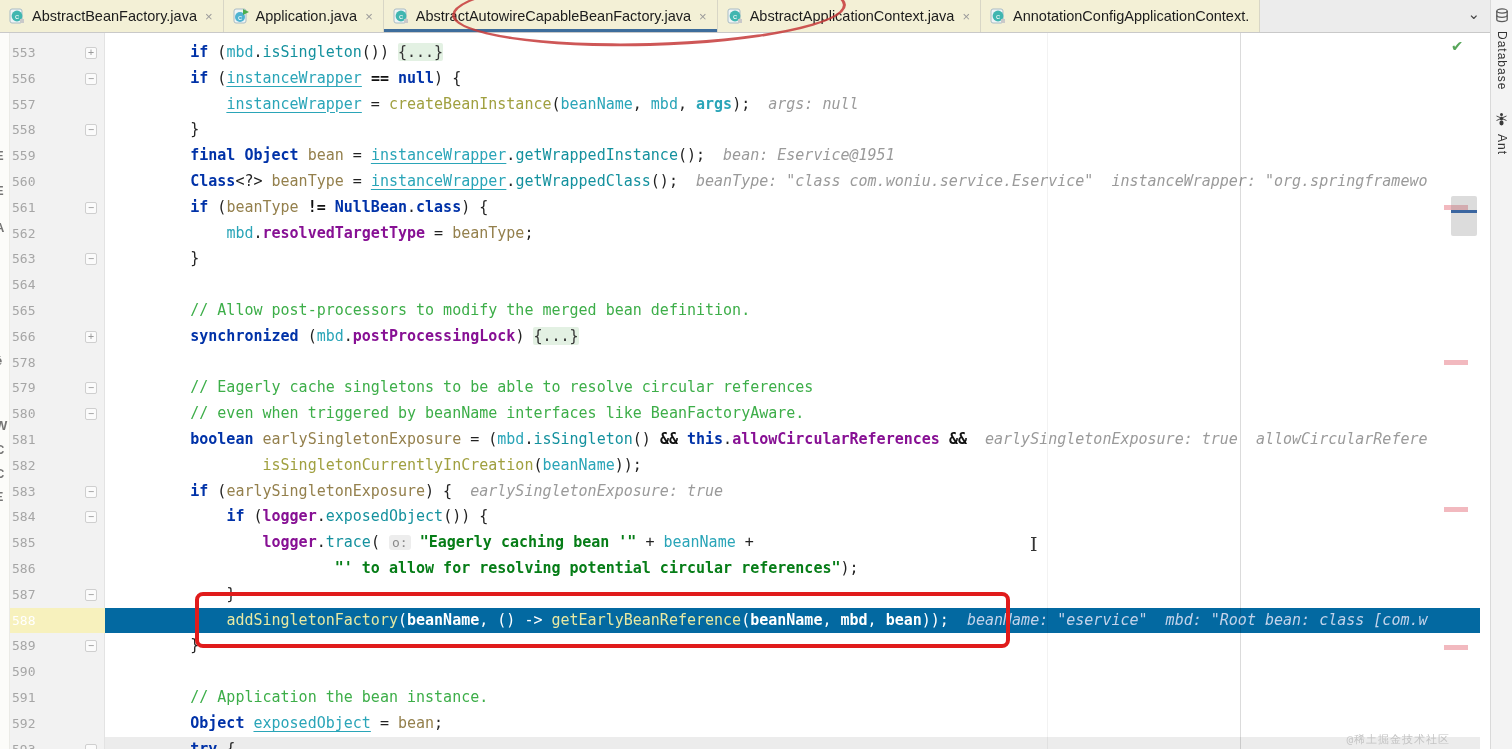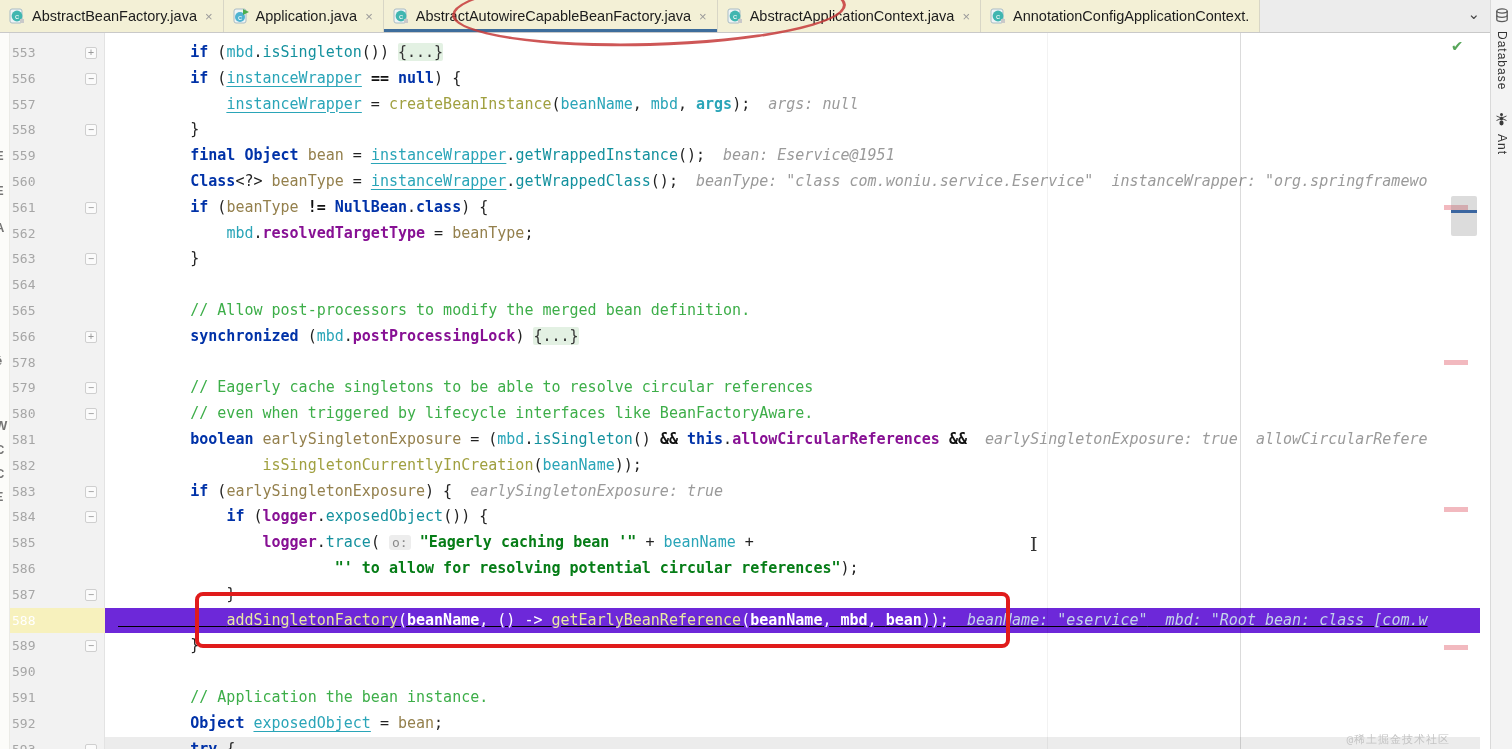--- a/index.html
+++ b/index.html
@@ -52,21 +52,21 @@
          font-size:15px; }
   .gcell { width:105px; flex:none; position:relative; }
   .gcell.ghl { background:#f7f1bd; }
   .ln { position:absolute; left:12px; font-size:13px; color:#a6a6a6; }
   .fold {
     position:absolute; left:85px; top:7px; width:12px; height:12px;
     border:1px solid #cfcfcf; background:#fbfbfb; border-radius:2px;
     font-size:10px; line-height:9px; text-align:center; color:#9a9a9a;
   }
   .ccell { flex:1; padding-left:13px; overflow:hidden; }
-  .row.sel .ccell { background:#6d28d9;text-decoration:underline; }
+  .row.sel .ccell { background:#0369a1; }
   .row.cur .ccell { background:#ececec; }
   .t-kw  { color:#0032a8; font-weight:bold; }
   .t-cls { color:#0032a8; font-weight:bold; }
   .t-op  { color:#111; font-weight:bold; }
   .t-pl  { color:#222; }
   .t-cm  { color:#3dae49; }
   .t-str { color:#067d17; font-weight:bold; }
   .t-fld { color:#871094; font-weight:bold; }
   .t-mtd { color:#14919e; }
   .t-mol { color:#a0a040; }
@@ -213,21 +213,21 @@
         <div class="row"><div class="gcell"><span class="ln">559</span></div><div class="ccell"><span class="t-pl">        </span><span class="t-kw">final</span><span class="t-pl"> </span><span class="t-cls">Object</span><span class="t-pl"> </span><span class="t-var">bean</span><span class="t-pl"> = </span><span class="t-und">instanceWrapper</span><span class="t-pl">.</span><span class="t-mtd">getWrappedInstance</span><span class="t-pl">();</span><span class="t-hint">  bean: Eservice@1951</span></div></div>
         <div class="row"><div class="gcell"><span class="ln">560</span></div><div class="ccell"><span class="t-pl">        </span><span class="t-cls">Class</span><span class="t-pl">&lt;?&gt; </span><span class="t-var">beanType</span><span class="t-pl"> = </span><span class="t-und">instanceWrapper</span><span class="t-pl">.</span><span class="t-mtd">getWrappedClass</span><span class="t-pl">();</span><span class="t-hint">  beanType: "class com.woniu.service.Eservice"</span><span class="t-hint">  instanceWrapper: "org.springframewo</span></div></div>
         <div class="row"><div class="gcell"><span class="ln">561</span><span class="fold">−</span></div><div class="ccell"><span class="t-pl">        </span><span class="t-kw">if</span><span class="t-pl"> (</span><span class="t-var">beanType</span><span class="t-pl"> </span><span class="t-op">!=</span><span class="t-pl"> </span><span class="t-cls">NullBean</span><span class="t-pl">.</span><span class="t-kw">class</span><span class="t-pl">) {</span></div></div>
         <div class="row"><div class="gcell"><span class="ln">562</span></div><div class="ccell"><span class="t-pl">            </span><span class="t-prm">mbd</span><span class="t-pl">.</span><span class="t-fld">resolvedTargetType</span><span class="t-pl"> = </span><span class="t-var">beanType</span><span class="t-pl">;</span></div></div>
         <div class="row"><div class="gcell"><span class="ln">563</span><span class="fold">−</span></div><div class="ccell"><span class="t-pl">        </span><span class="t-pl">}</span></div></div>
         <div class="row"><div class="gcell"><span class="ln">564</span></div><div class="ccell"></div></div>
         <div class="row"><div class="gcell"><span class="ln">565</span></div><div class="ccell"><span class="t-pl">        </span><span class="t-cm">// Allow post-processors to modify the merged bean definition.</span></div></div>
         <div class="row"><div class="gcell"><span class="ln">566</span><span class="fold">+</span></div><div class="ccell"><span class="t-pl">        </span><span class="t-kw">synchronized</span><span class="t-pl"> (</span><span class="t-prm">mbd</span><span class="t-pl">.</span><span class="t-fld">postProcessingLock</span><span class="t-pl">) </span><span class="t-fold">{...}</span></div></div>
         <div class="row"><div class="gcell"><span class="ln">578</span></div><div class="ccell"></div></div>
         <div class="row"><div class="gcell"><span class="ln">579</span><span class="fold">−</span></div><div class="ccell"><span class="t-pl">        </span><span class="t-cm">// Eagerly cache singletons to be able to resolve circular references</span></div></div>
-        <div class="row"><div class="gcell"><span class="ln">580</span><span class="fold">−</span></div><div class="ccell"><span class="t-pl">        </span><span class="t-cm">// even when triggered by lifecycle interfaces like BeanFactoryAware.</span></div></div>
+        <div class="row"><div class="gcell"><span class="ln">580</span><span class="fold">−</span></div><div class="ccell"><span class="t-pl">        </span><span class="t-cm">// even when triggered by beanName interfaces like BeanFactoryAware.</span></div></div>
         <div class="row"><div class="gcell"><span class="ln">581</span></div><div class="ccell"><span class="t-pl">        </span><span class="t-kw">boolean</span><span class="t-pl"> </span><span class="t-var">earlySingletonExposure</span><span class="t-pl"> = (</span><span class="t-prm">mbd</span><span class="t-pl">.</span><span class="t-mtd">isSingleton</span><span class="t-pl">() </span><span class="t-op">&amp;&amp;</span><span class="t-pl"> </span><span class="t-kw">this</span><span class="t-pl">.</span><span class="t-fld">allowCircularReferences</span><span class="t-pl"> </span><span class="t-op">&amp;&amp;</span><span class="t-hint">  earlySingletonExposure: true</span><span class="t-hint">  allowCircularRefere</span></div></div>
         <div class="row"><div class="gcell"><span class="ln">582</span></div><div class="ccell"><span class="t-pl">                </span><span class="t-mol">isSingletonCurrentlyInCreation</span><span class="t-pl">(</span><span class="t-prm">beanName</span><span class="t-pl">));</span></div></div>
         <div class="row"><div class="gcell"><span class="ln">583</span><span class="fold">−</span></div><div class="ccell"><span class="t-pl">        </span><span class="t-kw">if</span><span class="t-pl"> (</span><span class="t-var">earlySingletonExposure</span><span class="t-pl">) {</span><span class="t-hint">  earlySingletonExposure: true</span></div></div>
         <div class="row"><div class="gcell"><span class="ln">584</span><span class="fold">−</span></div><div class="ccell"><span class="t-pl">            </span><span class="t-kw">if</span><span class="t-pl"> (</span><span class="t-fld">logger</span><span class="t-pl">.</span><span class="t-mtd">exposedObject</span><span class="t-pl">()) {</span></div></div>
         <div class="row"><div class="gcell"><span class="ln">585</span></div><div class="ccell"><span class="t-pl">                </span><span class="t-fld">logger</span><span class="t-pl">.</span><span class="t-mtd">trace</span><span class="t-pl">( </span><span class="t-chip">o:</span><span class="t-pl"> </span><span class="t-str">"Eagerly caching bean '"</span><span class="t-pl"> + </span><span class="t-prm">beanName</span><span class="t-pl"> +</span></div></div>
         <div class="row"><div class="gcell"><span class="ln">586</span></div><div class="ccell"><span class="t-pl">                        </span><span class="t-str">"' to allow for resolving potential circular references"</span><span class="t-pl">);</span></div></div>
         <div class="row"><div class="gcell"><span class="ln">587</span><span class="fold">−</span></div><div class="ccell"><span class="t-pl">            </span><span class="t-pl">}</span></div></div>
         <div class="row sel"><div class="gcell ghl"><span class="ln">588</span></div><div class="ccell"><span class="t-pl">            </span><span class="t-mol">addSingletonFactory</span><span class="t-pl">(</span><span class="t-prmB">beanName</span><span class="t-pl">, () -&gt; </span><span class="t-mol">getEarlyBeanReference</span><span class="t-pl">(</span><span class="t-prmB">beanName</span><span class="t-pl">, </span><span class="t-prmB">mbd</span><span class="t-pl">, </span><span class="t-prmB">bean</span><span class="t-pl">));</span><span class="t-hint">  beanName: "eservice"</span><span class="t-hint">  mbd: "Root bean: class [com.w</span></div></div>
         <div class="row"><div class="gcell"><span class="ln">589</span><span class="fold">−</span></div><div class="ccell"><span class="t-pl">        </span><span class="t-pl">}</span></div></div>
         <div class="row"><div class="gcell"><span class="ln">590</span></div><div class="ccell"></div></div>

